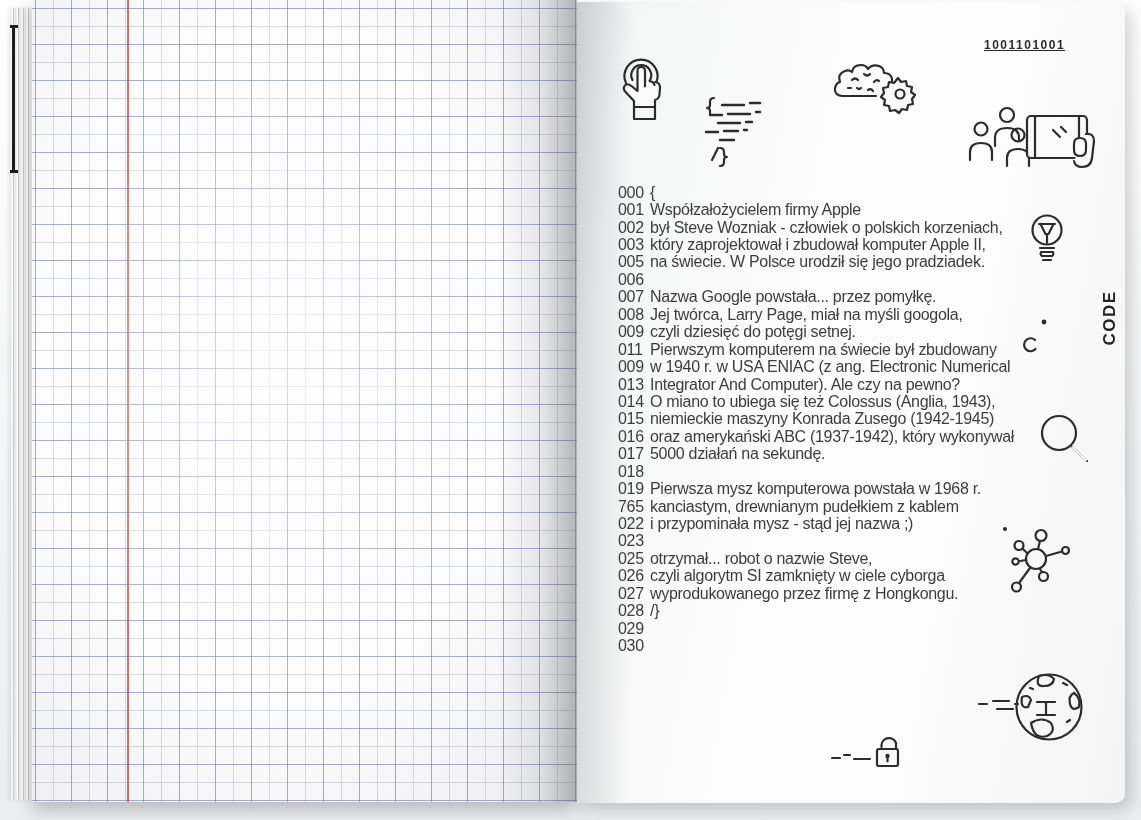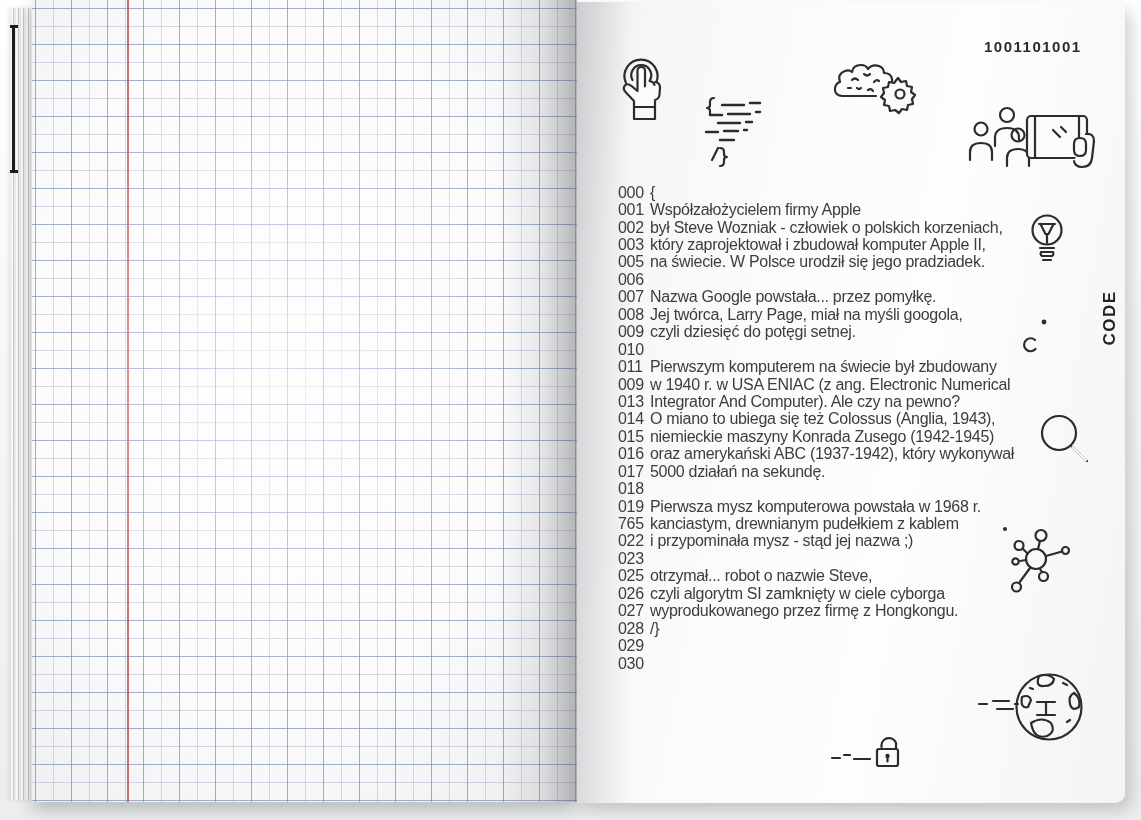--- a/index.html
+++ b/index.html
@@ -33,21 +33,21 @@
     background:linear-gradient(100deg,#e7e8e9 0%,#f5f6f6 10%,#fbfbfb 35%,#fdfdfd 60%,#f4f4f4 100%);
     box-shadow:6px 7px 16px rgba(0,0,0,0.18);}
   .right-spine-shadow{position:absolute;left:0;top:0;width:55px;height:100%;
     background:linear-gradient(to right, rgba(80,82,90,0.18) 0%, rgba(0,0,0,0) 100%);}
   
   .abs{position:absolute;}
   svg.icon{overflow:visible;}
   .icon *{stroke:#2c2c2c;fill:none;stroke-width:2.2;stroke-linecap:round;stroke-linejoin:round;}
   .icon .fillpage{fill:#fbfbfb;}
   .icon .solid{fill:#2c2c2c;stroke:none;}
-  .binary{font-size:15px;font-weight:bold;letter-spacing:1.5px;color:#2b2b2b;}
+  .binary{font-size:12px;font-weight:bold;letter-spacing:1.5px;color:#2b2b2b;text-decoration:underline;}
   .code-vert{width:64px;height:64px;display:flex;align-items:center;justify-content:center;}
   .code-vert span{display:block;transform:rotate(-90deg);font-size:17px;font-weight:bold;letter-spacing:1.5px;color:#232323;}
   .lines-block{left:618px;top:184px;width:330px;color:#3d3d3d;font-size:16px;letter-spacing:-0.3px;}
   .line-row{display:flex;height:17.45px;align-items:center;white-space:nowrap;}
   .line-num{display:inline-block;width:32px;flex:0 0 32px;}
   .dash-row line{stroke-width:2.4;}
 </style>
 </head>
 <body>
 
@@ -221,24 +221,20 @@
   <div class="line-row">
     <span class="line-num">008</span>
     <span class="line-text">Jej twórca, Larry Page, miał na myśli googola,</span>
   </div>
 
   <div class="line-row">
     <span class="line-num">009</span>
     <span class="line-text">czyli dziesięć do potęgi setnej.</span>
   </div>
 
-  <div class="line-row">
-    <span class="line-num">010</span>
-    <span class="line-text"></span>
-  </div>
 
   <div class="line-row">
     <span class="line-num">011</span>
     <span class="line-text">Pierwszym komputerem na świecie był zbudowany</span>
   </div>
 
   <div class="line-row">
     <span class="line-num">009</span>
     <span class="line-text">w 1940 r. w USA ENIAC (z ang. Electronic Numerical</span>
   </div>

